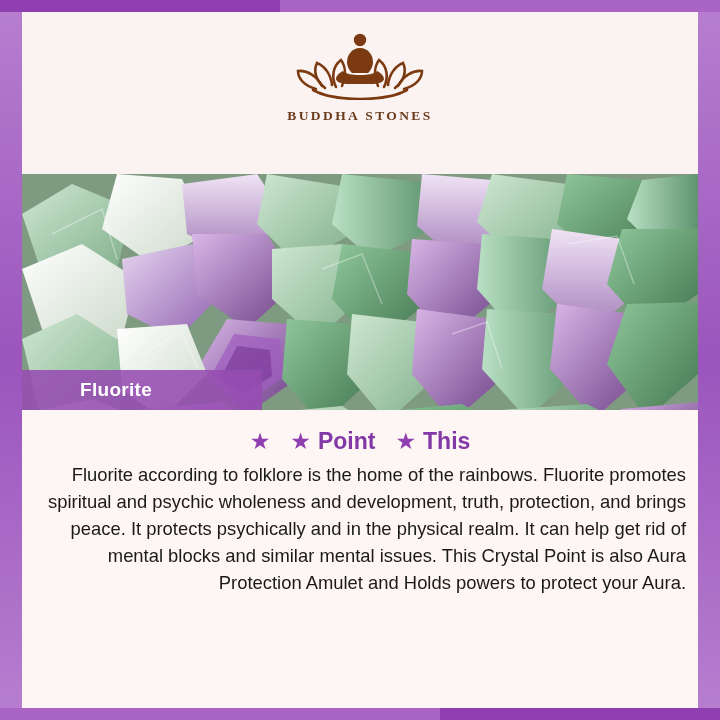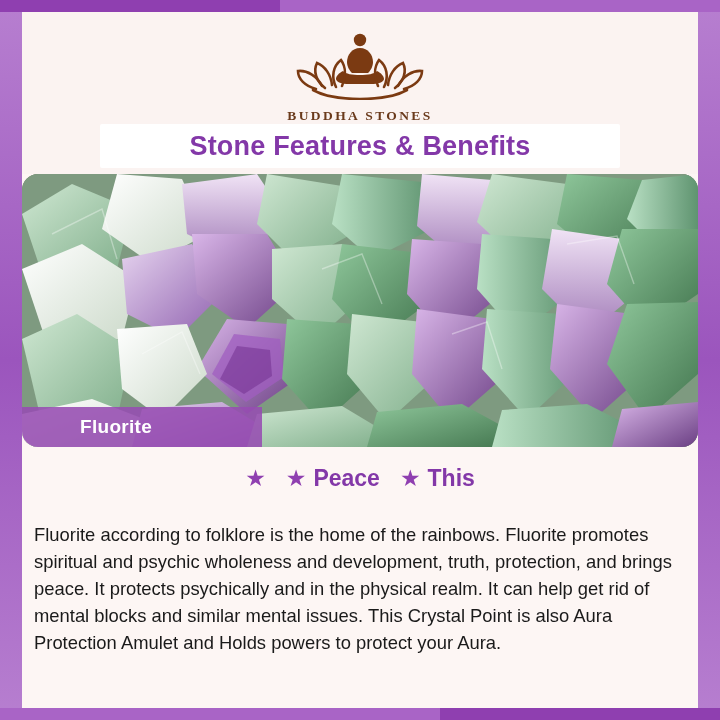--- a/index.html
+++ b/index.html
@@ -109,25 +109,24 @@
     font-size: 27px;
     font-weight: bold;
     color: #8338a8;
     font-family: "Liberation Sans", sans-serif;
     letter-spacing: 0.2px;
   }
 
   
   .photo {
     position: relative;
-    height: 273px;
+    height: 236px;
     width: 676px;
     overflow: hidden;
     background: #6f7c62;
-    border-radius: 16px;
   }
   .photo-canvas {
     position: absolute;
     inset: 0;
   }
   .label-chip {
     position: absolute;
     left: 0;
     bottom: 0;
     width: 240px;
@@ -165,25 +164,25 @@
     font-size: 23px;
     line-height: 1;
   }
   .kw .kw-text {
     color: #8338a8;
     font-size: 23px;
     font-weight: bold;
   }
 
   .body-text {
-    margin: 29px 12px 0 12px;
+    margin: 6px 12px 0 12px;
     font-size: 18.4px;
     line-height: 1.47;
     color: #1a1a1a;
-    text-align: left;
+    text-align: right;
     font-family: "Liberation Sans", sans-serif;
   }
 
   .footer-space {
     height: 20px;
   }
 </style>
 </head>
 <body>
 
@@ -218,23 +217,20 @@
               <path d="M110 62 c9 -7 12 -17 8 -25 c-8 3 -14 12 -15 22"></path>
               <path d="M31 63 c-11 -3 -18 -10 -18 -18 c9 -1 19 5 24 15"></path>
               <path d="M119 63 c11 -3 18 -10 18 -18 c-9 -1 -19 5 -24 15"></path>
               <path d="M28 64 c14 8 33 9 47 9 c14 0 33 -1 47 -9"></path>
             </g>
           </svg>
         </span>
         <div class="brand-name">BUDDHA STONES</div>
       </div>
 
-      <div class="title-bar">
-        <span class="title-text">Stone Features &amp; Benefits</span>
-      </div>
     </div>
 
     <div class="photo">
       <div class="photo-canvas">
         <svg width="676" height="273" viewBox="0 0 676 273" xmlns="http://www.w3.org/2000/svg" preserveAspectRatio="none">
           <defs>
             <linearGradient id="g1" x1="0" y1="0" x2="1" y2="1">
               <stop offset="0%" stop-color="#cfe7d2"></stop>
                 <stop offset="100%" stop-color="#7fae8a"></stop>
             </linearGradient>
@@ -321,21 +317,21 @@
       </div>
     </div>
 
     <div class="benefits">
       <div class="keywords">
         <div class="kw">
           <span class="star">★</span>
         </div>
         <div class="kw">
           <span class="star">★</span>
-          <span class="kw-text">Peace</span>
+          <span class="kw-text">Point</span>
         </div>
         <div class="kw">
           <span class="star">★</span>
           <span class="kw-text">This</span>
         </div>
       </div>
 
       <p class="body-text">Fluorite according to folklore is the home of the rainbows. Fluorite promotes spiritual and psychic wholeness and development, truth, protection, and brings peace. It protects psychically and in the physical realm. It can help get rid of mental blocks and similar mental issues. This Crystal Point is also Aura Protection Amulet and Holds powers to protect your Aura.</p>
 
       <div class="footer-space"></div>

